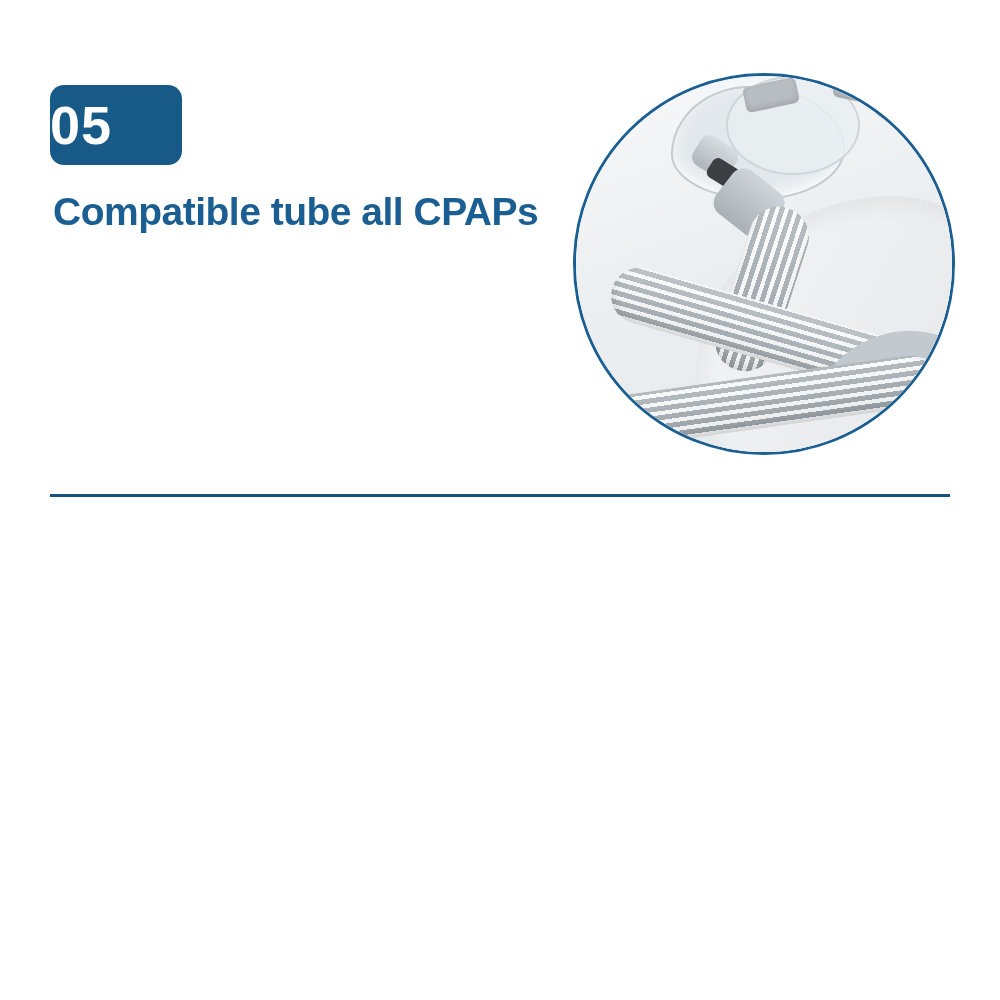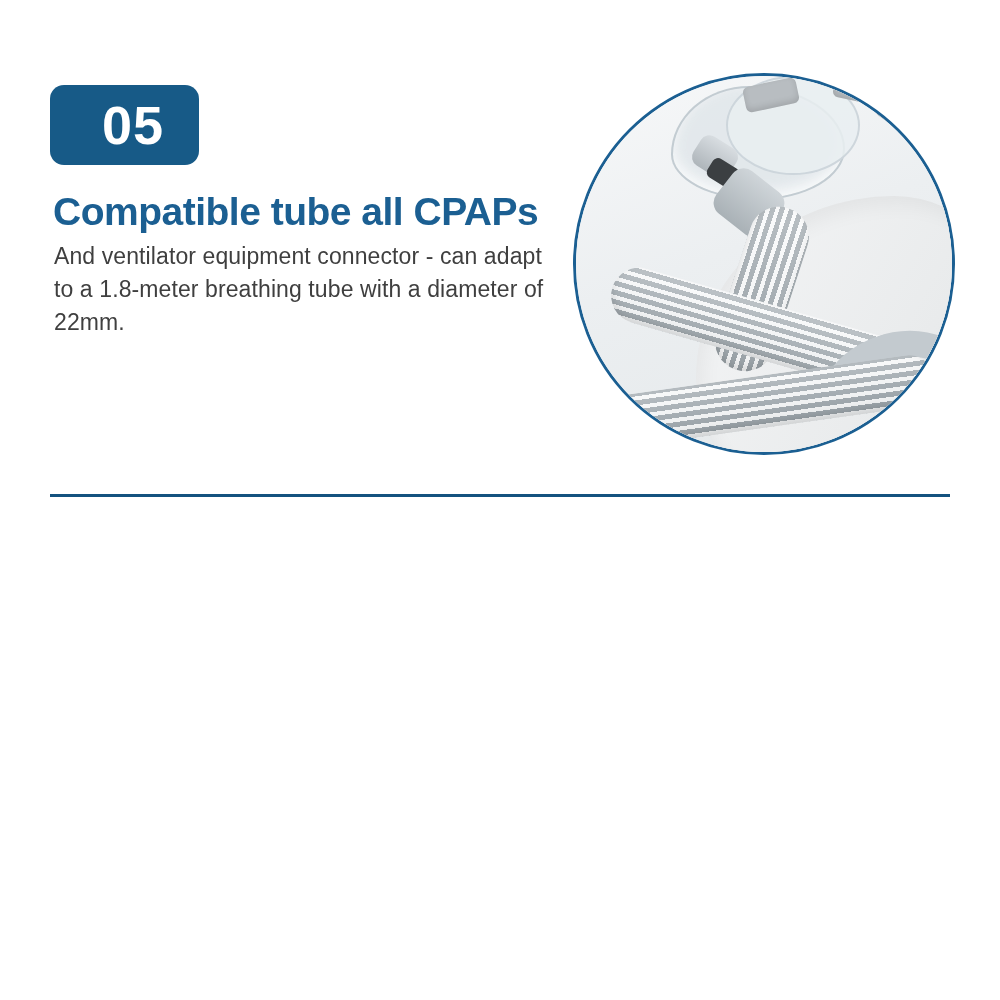--- a/index.html
+++ b/index.html
@@ -38,22 +38,20 @@
     background: #14527f;
   }
 
   
   .badge {
     position: absolute;
     background: #175a87;
     border-radius: 14px;
     display: flex;
     align-items: center;
-    justify-content: center;
-    padding-left: 17px;
   }
   .badge span {
     color: #ffffff;
     font-size: 54px;
     font-weight: bold;
     letter-spacing: 1px;
     line-height: 1;
   }
   #badge-05 { left: 50px; top: 85px; width: 132px; height: 80px; }
 
@@ -217,21 +215,20 @@
 <div class="page">
 
   <div class="section" id="section-05">
 
     <div class="badge" id="badge-05">
       <span>05</span>
     </div>
 
     <div class="headline" id="headline-05">Compatible tube all CPAPs</div>
 
-    <div class="body-text" id="body-05">And ventilator equipment connector - can adapt to a 1.8-meter breathing tube with a diameter of 22mm.</div>
 
     <div class="photo-circle" id="photo-05">
       <div class="photo-inner">
         <div class="bg-grad-1"></div>
         <div class="mannequin-shoulder"></div>
         <div class="mask-shell"></div>
         <div class="mask-shell2"></div>
         <div class="strap-clip c1"></div>
         <div class="strap-clip c2"></div>
         <div class="strap-clip c3"></div>

